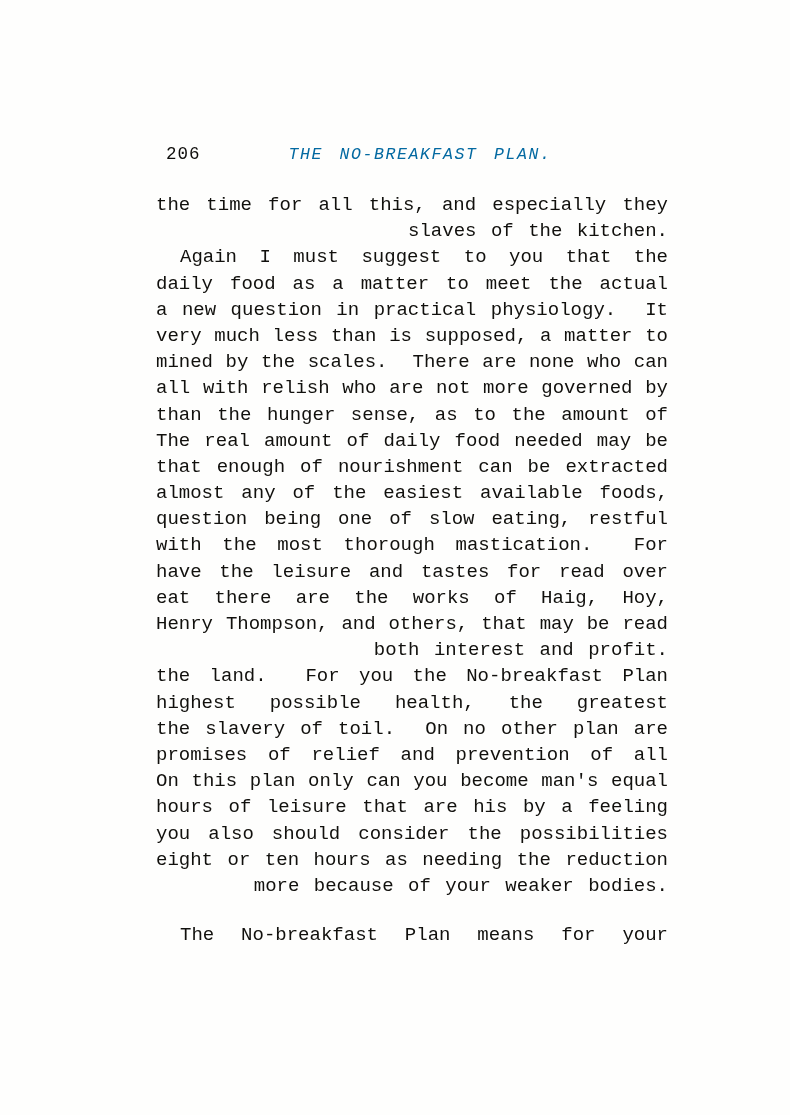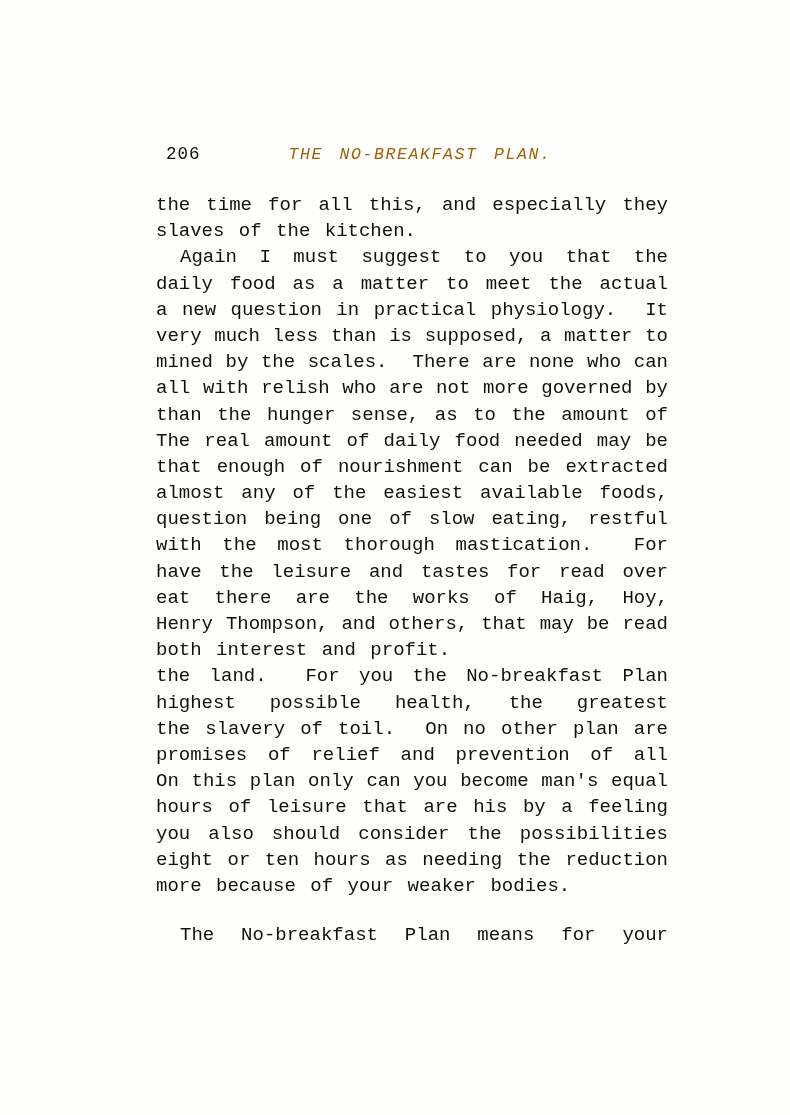--- a/index.html
+++ b/index.html
@@ -34,35 +34,36 @@
   .running-title {
     position: absolute;
     left: 0;
     right: 0;
     top: 1px;
     text-align: center;
     font-style: italic;
     font-size: 16.5px;
     letter-spacing: 1.6px;
     word-spacing: 5px;
-    color: #a16207;
+    color: #0369a1;
   }
   .text-block {
     position: absolute;
     top: 192px;
     left: 156px;
     width: 512px;
   }
   .line {
     font-size: 19px;
     line-height: 26.2px;
     height: 26.2px;
     overflow: hidden;
     white-space: nowrap;
     color: #11100d;
+    text-align: right;
   }
   .line.just {
     white-space: normal;
     text-align: justify;
     text-align-last: justify;
   }
   .line.plain {
     word-spacing: 0.16em;
   }
   .line.indent {

